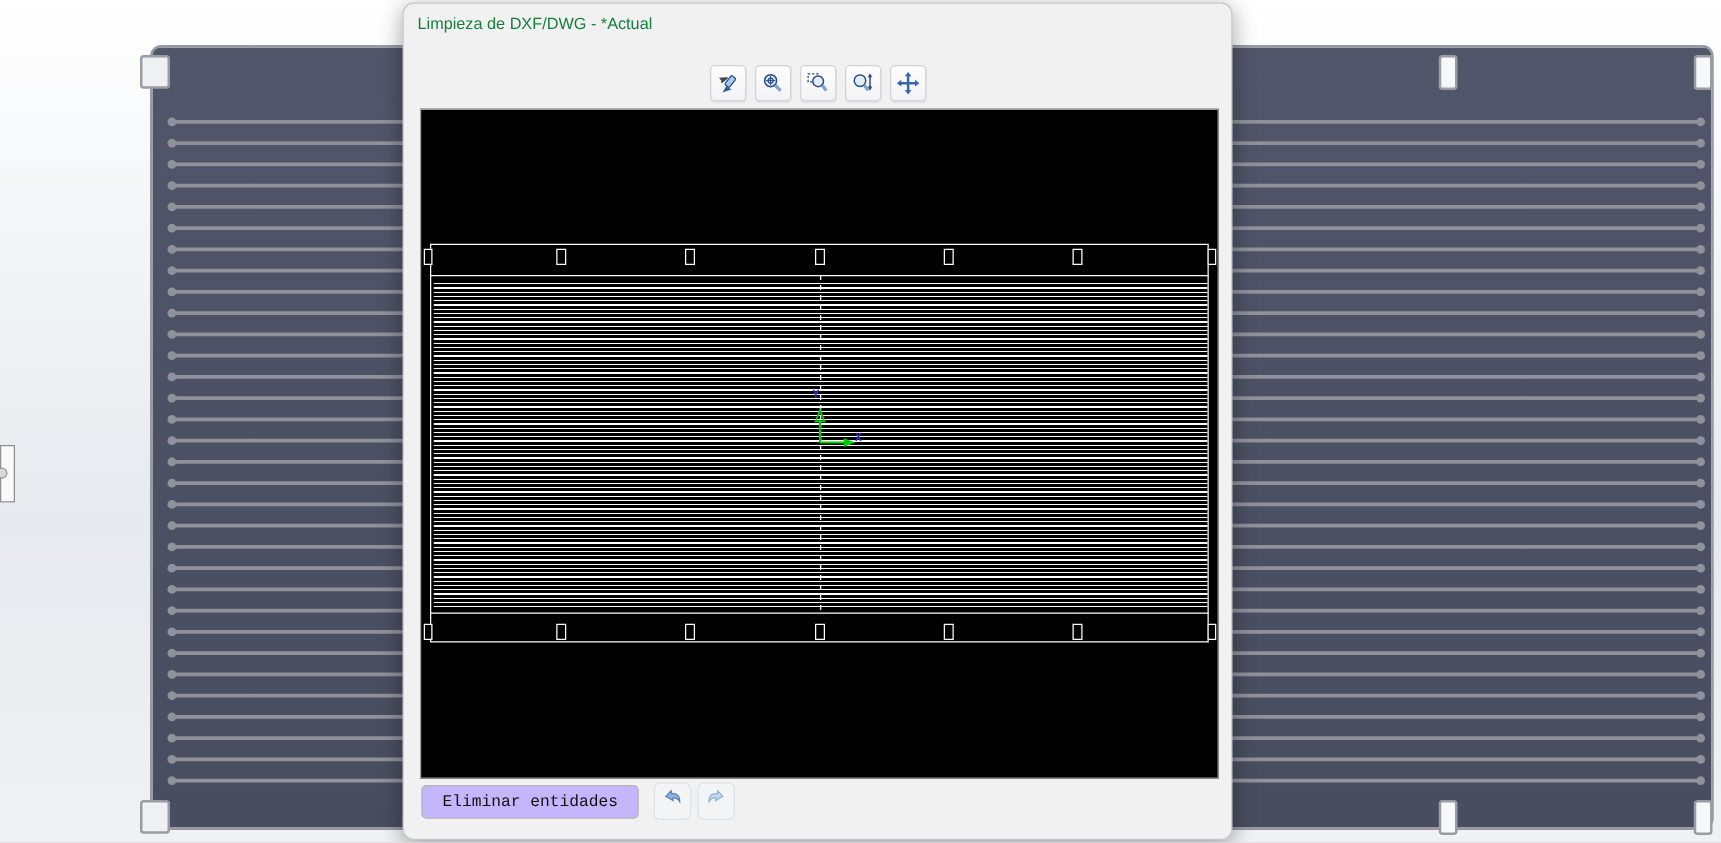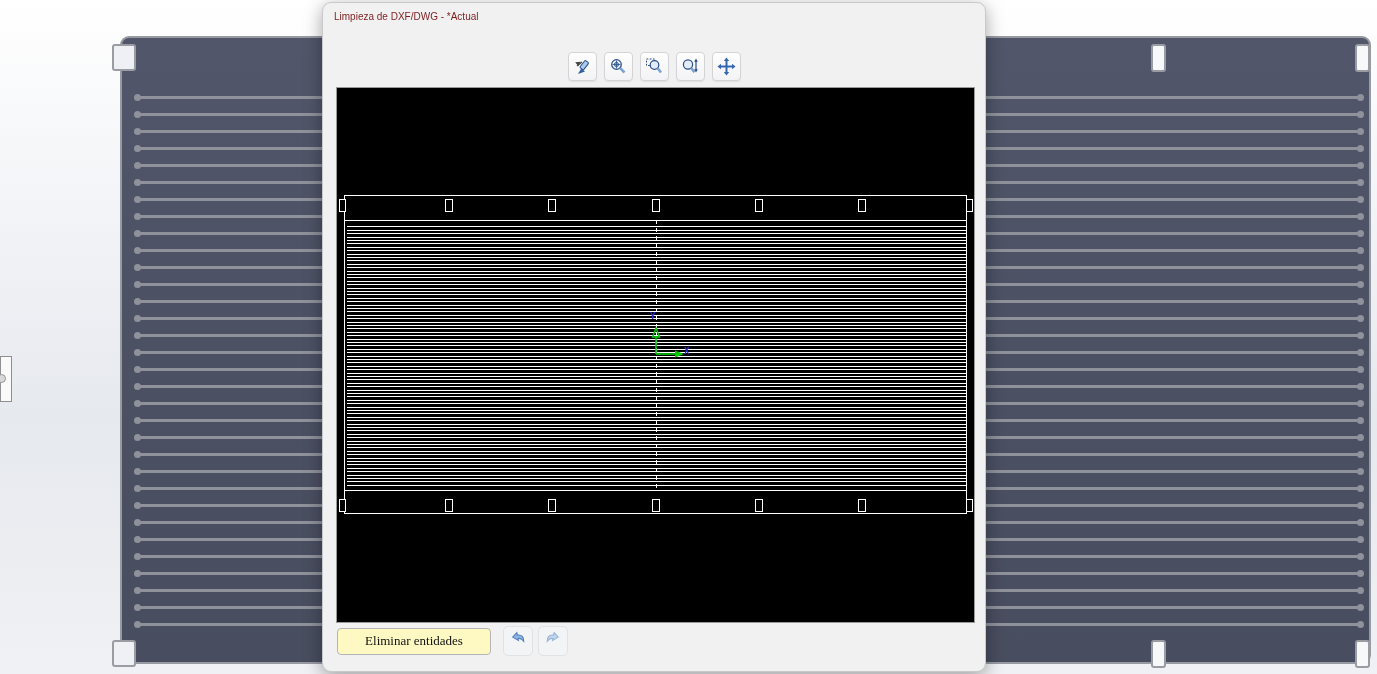--- a/index.html
+++ b/index.html
@@ -17,21 +17,21 @@
   .part-notch{position:absolute;width:24px;height:27px;background:#eef0f3;border:2px solid #9a9ca4;border-radius:3px;box-sizing:border-box;}
   .part-slot{position:absolute;width:15px;height:28px;background:#f6f8fa;border:2px solid #9a9ca4;border-radius:3px;box-sizing:border-box;}
 
   .mini-panel{position:absolute;left:0;top:356px;width:12px;height:46px;background:#fafafa;border:1px solid #8f8f8f;box-sizing:border-box;}
   .mini-panel .dot{position:absolute;left:-4px;top:17px;width:9px;height:9px;border-radius:50%;background:#d8d8d8;border:1px solid #979797;box-sizing:border-box;}
 
   
   .dialog{position:absolute;left:322px;top:2px;width:664px;height:670px;background:#f1f1f2;
     border:1px solid #c8c9cc;border-radius:9px;box-shadow:0 4px 18px rgba(0,0,0,.35);box-sizing:border-box;z-index:10;}
   .titlebar{position:absolute;left:0;top:0;right:0;height:32px;}
-  .title-text{position:absolute;left:11px;top:8px;font-size:10px;color:#7f1d1d;white-space:nowrap;}
+  .title-text{position:absolute;left:11px;top:8px;font-size:13px;color:#15803d;white-space:nowrap;}
   .toolbar{position:absolute;left:0;top:49px;width:100%;display:flex;justify-content:center;gap:7px;}
   .tb-btn{width:27px;height:27px;background:linear-gradient(#fefefe,#f3f3f5);border:1px solid #d4d4d6;
     border-radius:4px;display:flex;align-items:center;justify-content:center;box-shadow:0 1px 1px rgba(0,0,0,.07);cursor:pointer;}
   .tb-btn svg{display:block;}
 
   .canvas{position:absolute;left:13px;top:84px;width:639px;height:536px;background:#000;
     border:1px solid #9a9a9a;box-sizing:border-box;overflow:hidden;}
 
   
   .outline{position:absolute;left:7px;top:107px;width:623px;height:319px;border:1px solid #fff;box-sizing:border-box;}
@@ -43,23 +43,23 @@
   .centerline{position:absolute;left:319px;top:132px;width:1px;height:272px;
     background:repeating-linear-gradient(to bottom,#fff 0 4px,transparent 4px 8px);}
   .origin-svg{position:absolute;left:296px;top:220px;}
   .axis-label{position:absolute;color:#2a2ae0;font-size:9px;font-family:"DejaVu Sans Mono",monospace;font-weight:bold;}
   .axis-y{left:313px;top:223px;}
   .axis-x{left:347px;top:258px;}
 
   .footer{position:absolute;left:0;right:0;bottom:15px;display:flex;justify-content:space-between;
     align-items:center;padding:0 11px 0 14px;}
   .fgroup{display:flex;align-items:center;}
-  .btn{display:inline-flex;align-items:center;justify-content:center;height:27px;background:#fef9c3;
+  .btn{display:inline-flex;align-items:center;justify-content:center;height:27px;background:#c4b5fd;
     border:1px solid #b5b5b7;border-radius:4px;font-size:13px;color:#111;padding:0 16px;cursor:pointer;
-    font-family:Liberation Serif, serif;white-space:nowrap;}
+    font-family:Liberation Mono, monospace;white-space:nowrap;}
   .btn-remove{min-width:154px;box-sizing:border-box;}
   .btn-save{min-width:84px;box-sizing:border-box;}
   .btn-cancel{min-width:91px;box-sizing:border-box;}
   .iconbtn{width:28px;height:28px;background:#f3f4f6;border:1px solid #e1e2e4;border-radius:5px;
     display:flex;align-items:center;justify-content:center;cursor:pointer;}
   .gap12{margin-left:12px;} .gap5{margin-left:5px;} .gap7{margin-left:7px;}
 </style>
 </head>
 <body>
 

